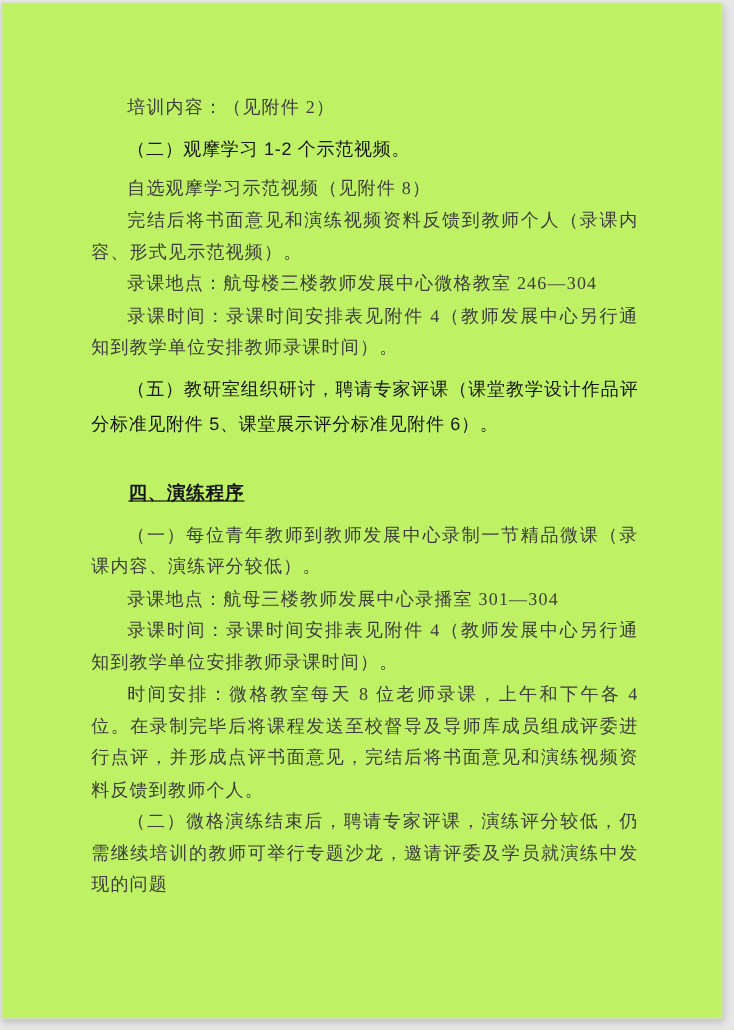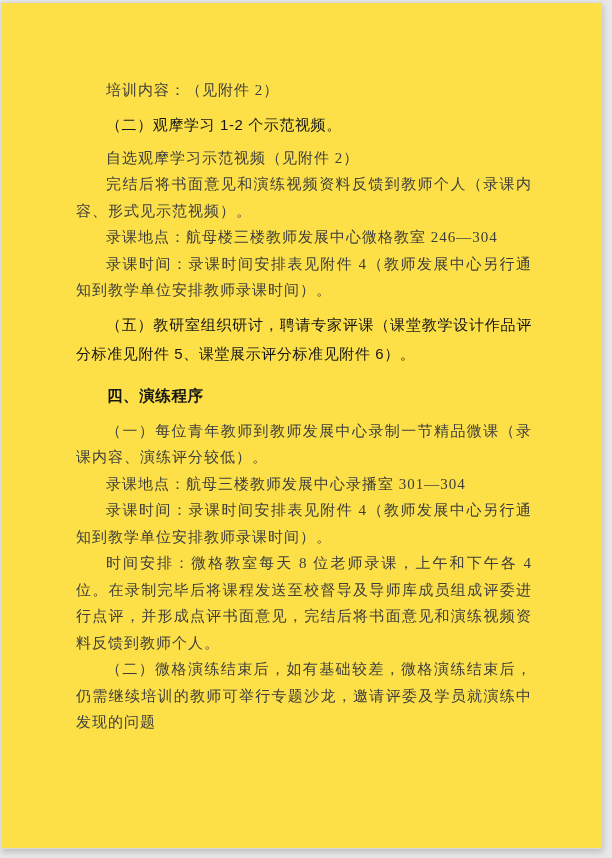--- a/index.html
+++ b/index.html
@@ -11,21 +11,21 @@
     overflow: hidden;
   }
 
   .paper {
     position: absolute;
     left: 1px;
     top: 2px;
     width: 601px;
     height: 847px;
     box-sizing: border-box;
-    background: #fde047;
+    background: #bef264;
     border: 1px solid #d9d9d9;
     box-shadow: 1px 3px 6px rgba(0,0,0,0.18);
   }
 
   .content {
     position: absolute;
     left: 74px;
     top: 74px;
     width: 456px;
   }
@@ -52,35 +52,36 @@
     margin: 6px 0;
   }
 
   p.section {
     font-family: "Liberation Sans", "DejaVu Sans", sans-serif;
     font-weight: 700;
     color: #151515;
     font-size: 15.5px;
     line-height: 29px;
     letter-spacing: 0.6px;
-    margin: 13px 0 8px 0;
+    margin: 29px 0 8px 0;
+    text-decoration: underline;
   }
 </style>
 </head>
 <body>
 
 <div class="paper">
   <div class="content">
     <p class="body">培训内容：（见附件 2）</p>
     <p class="heading">（二）观摩学习 1-2 个示范视频。</p>
-    <p class="body">自选观摩学习示范视频（见附件 2）</p>
+    <p class="body">自选观摩学习示范视频（见附件 8）</p>
     <p class="body">完结后将书面意见和演练视频资料反馈到教师个人（录课内容、形式见示范视频）。</p>
     <p class="body">录课地点：航母楼三楼教师发展中心微格教室 246—304</p>
     <p class="body">录课时间：录课时间安排表见附件 4（教师发展中心另行通知到教学单位安排教师录课时间）。</p>
     <p class="heading">（五）教研室组织研讨，聘请专家评课（课堂教学设计作品评分标准见附件 5、课堂展示评分标准见附件 6）。</p>
     <p class="section">四、演练程序</p>
     <p class="body">（一）每位青年教师到教师发展中心录制一节精品微课（录课内容、演练评分较低）。</p>
     <p class="body">录课地点：航母三楼教师发展中心录播室 301—304</p>
     <p class="body">录课时间：录课时间安排表见附件 4（教师发展中心另行通知到教学单位安排教师录课时间）。</p>
     <p class="body">时间安排：微格教室每天 8 位老师录课，上午和下午各 4 位。在录制完毕后将课程发送至校督导及导师库成员组成评委进行点评，并形成点评书面意见，完结后将书面意见和演练视频资料反馈到教师个人。</p>
-    <p class="body">（二）微格演练结束后，如有基础较差，微格演练结束后，仍需继续培训的教师可举行专题沙龙，邀请评委及学员就演练中发现的问题</p>
+    <p class="body">（二）微格演练结束后，聘请专家评课，演练评分较低，仍需继续培训的教师可举行专题沙龙，邀请评委及学员就演练中发现的问题</p>
   </div>
 </div>
 
 </body></html>

